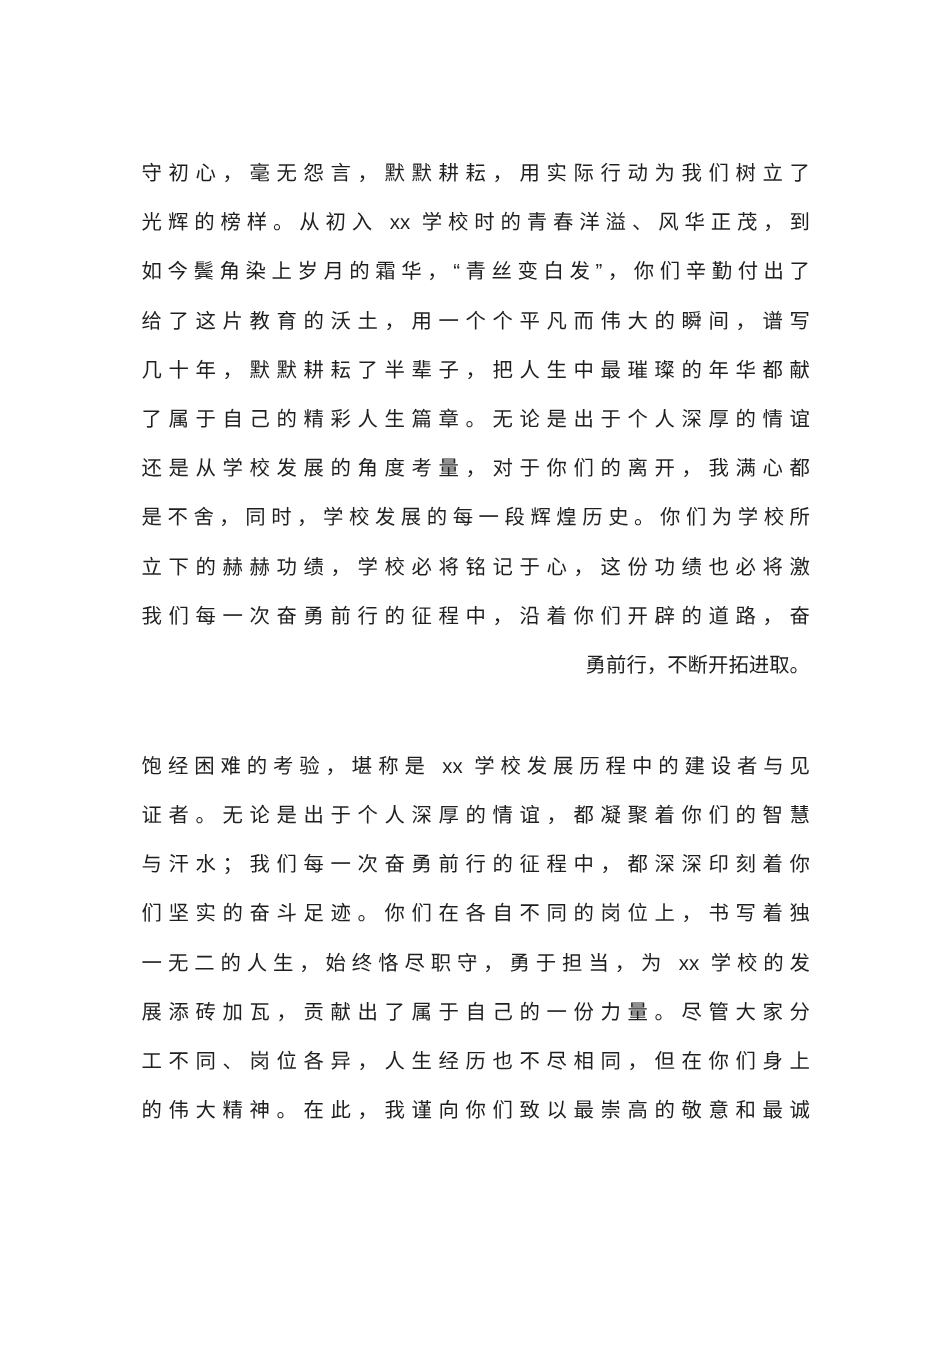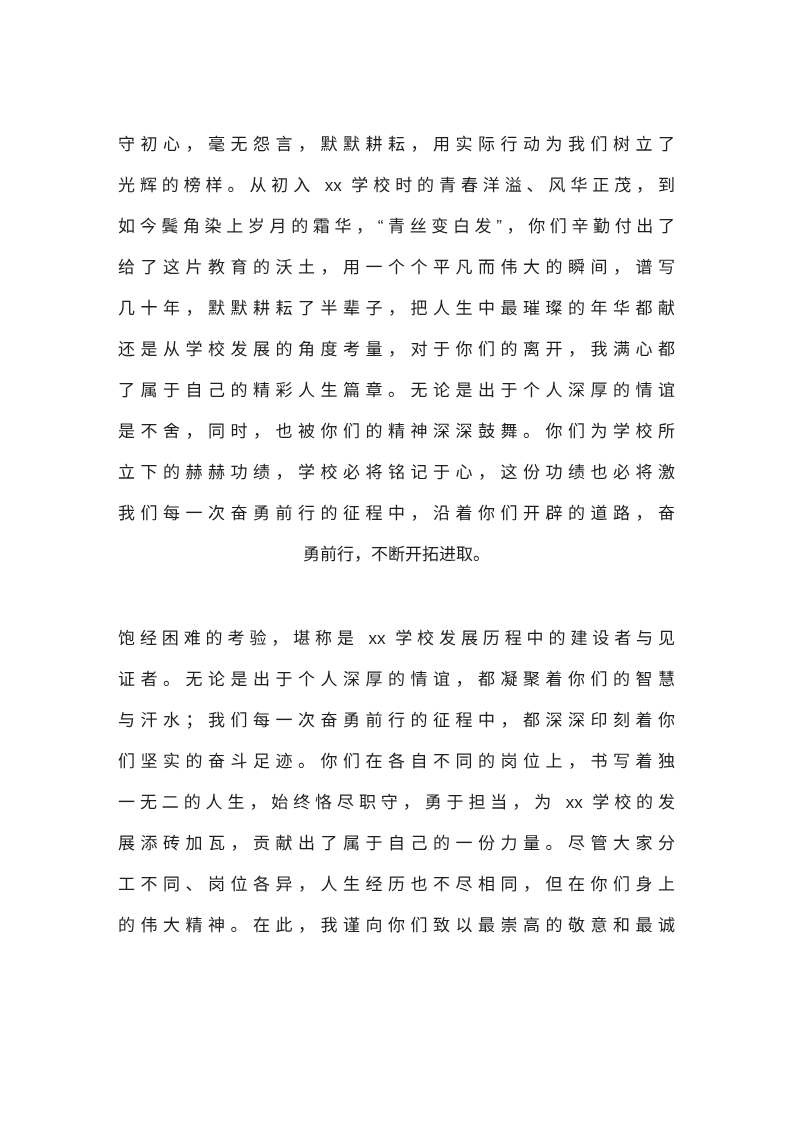--- a/index.html
+++ b/index.html
@@ -25,21 +25,21 @@
     line-height: 41px;
     font-weight: 400;
     letter-spacing: 0;
     margin-top: 19px;
   }
   .paragraph { margin: 0; padding: 0; }
   .paragraph.first { margin-bottom: 43px; }
   .line {
     white-space: nowrap;
     height: 41px;
-    text-align: center;
+    text-align: right;
   }
   .line.jl {
     white-space: normal;
     text-align: justify;
     text-align-last: justify;
     text-justify: inter-character;
     overflow: hidden;
   }
 </style>
 </head>
@@ -47,23 +47,23 @@
 
 <div class="page">
   <div class="content">
 
     <div class="paragraph first">
       <div class="line jl">守初心，毫无怨言，默默耕耘，用实际行动为我们树立了</div>
       <div class="line jl">光辉的榜样。从初入 xx 学校时的青春洋溢、风华正茂，到</div>
       <div class="line jl">如今鬓角染上岁月的霜华，“青丝变白发”，你们辛勤付出了</div>
       <div class="line jl">给了这片教育的沃土，用一个个平凡而伟大的瞬间，谱写</div>
       <div class="line jl">几十年，默默耕耘了半辈子，把人生中最璀璨的年华都献</div>
+      <div class="line jl">了属于自己的精彩人生篇章。无论是出于个人深厚的情谊</div>
       <div class="line jl">还是从学校发展的角度考量，对于你们的离开，我满心都</div>
-      <div class="line jl">了属于自己的精彩人生篇章。无论是出于个人深厚的情谊</div>
-      <div class="line jl">是不舍，同时，也被你们的精神深深鼓舞。你们为学校所</div>
+      <div class="line jl">是不舍，同时，学校发展的每一段辉煌历史。你们为学校所</div>
       <div class="line jl">立下的赫赫功绩，学校必将铭记于心，这份功绩也必将激</div>
       <div class="line jl">我们每一次奋勇前行的征程中，沿着你们开辟的道路，奋</div>
       <div class="line">勇前行，不断开拓进取。</div>
     </div>
 
     <div class="paragraph">
       <div class="line jl">饱经困难的考验，堪称是 xx 学校发展历程中的建设者与见</div>
       <div class="line jl">证者。无论是出于个人深厚的情谊，都凝聚着你们的智慧</div>
       <div class="line jl">与汗水；我们每一次奋勇前行的征程中，都深深印刻着你</div>
       <div class="line jl">们坚实的奋斗足迹。你们在各自不同的岗位上，书写着独</div>

